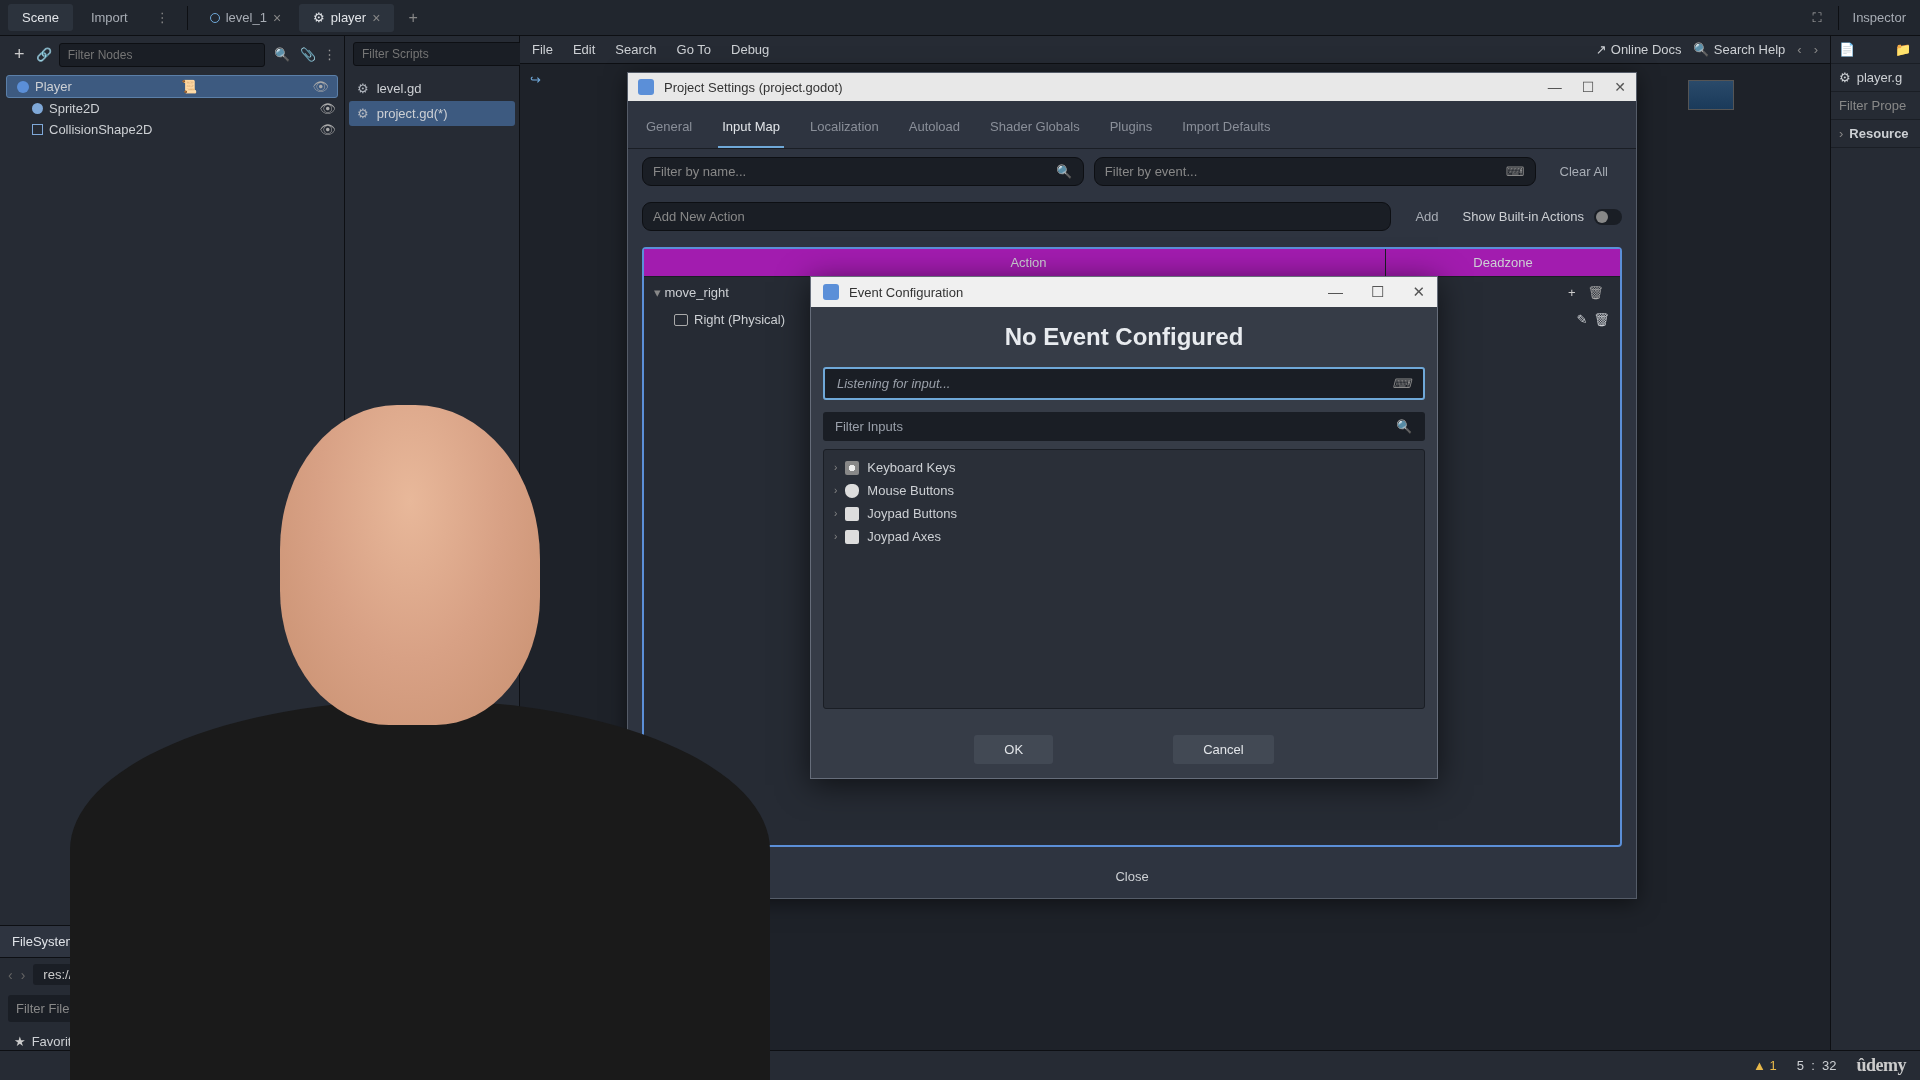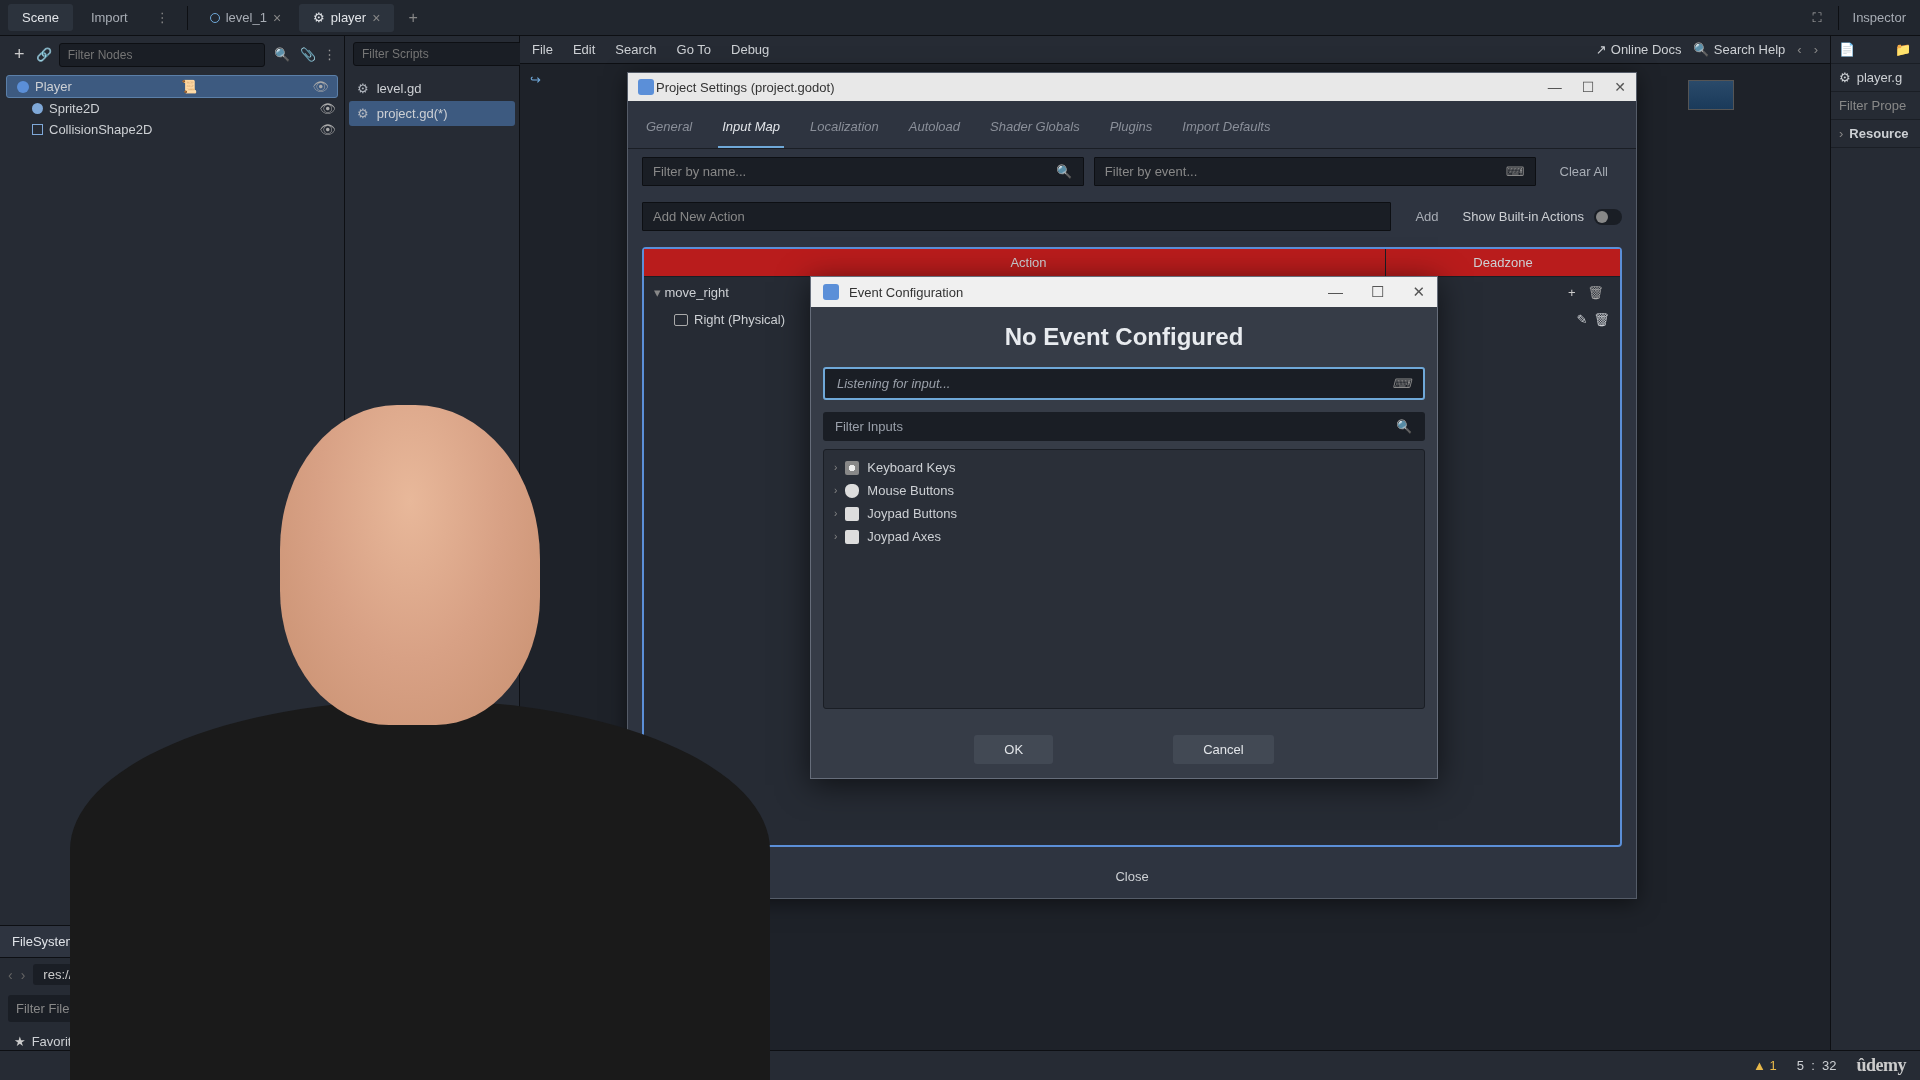--- a/index.html
+++ b/index.html
@@ -57,34 +57,34 @@
 .script-item.selected { background: #3d5a80; }
 .gear-sm { color: #b0b5bd; }
 
 
 .menu-bar { display: flex; align-items: center; padding: 6px 12px; gap: 20px; background: #262b34; border-bottom: 1px solid #0d0f13; }
 .menu-bar .right-tools { margin-left: auto; display: flex; gap: 12px; align-items: center; }
 .right-tools .tool { display: flex; align-items: center; gap: 4px; }
 
 
 .ps-window { position: absolute; left: 627px; top: 72px; width: 1010px; background: #2e3440; border: 1px solid #555c68; box-shadow: 0 4px 20px rgba(0,0,0,.5); }
-.ps-titlebar { display: flex; align-items: center; background: #e8e8e8; color: #333; padding: 6px 10px; gap: 2px; }
+.ps-titlebar { display: flex; align-items: center; background: #e8e8e8; color: #333; padding: 6px 10px; gap: 10px; }
 .ps-titlebar .win-btns { margin-left: auto; display: flex; gap: 20px; color: #555; font-size: 14px; }
 .godot-i { width: 16px; height: 16px; background: #5b8fd8; border-radius: 3px; display: inline-block; }
 .ps-tabs { display: flex; padding: 10px 14px 0; gap: 22px; border-bottom: 1px solid #1a1e25; }
-.ps-tab { padding: 8px 4px 12px; color: #8a8f99; font-style: italic; }
+.ps-tab { padding: 8px 4px 12px; color: #8a8f99; }
 .ps-tab.active { color: #e2e5e9; border-bottom: 2px solid #6fa8d8; }
 .ps-row { display: flex; padding: 8px 14px; gap: 10px; align-items: center; }
-.ps-input { flex: 1; background: #1a1e25; border: 1px solid #0d0f13; padding: 6px 10px; border-radius: 1px; color: #888; }
+.ps-input { flex: 1; background: #1a1e25; border: 1px solid #0d0f13; padding: 6px 10px; border-radius: 9px; color: #888; }
 .ps-btn { padding: 6px 14px; color: #a8adb5; }
 .switch { width: 28px; height: 16px; background: #1a1e25; border-radius: 8px; display: inline-block; position: relative; }
 .switch::after { content: ''; position: absolute; left: 2px; top: 2px; width: 12px; height: 12px; background: #888; border-radius: 50%; }
 
 .action-area { margin: 8px 14px; border: 2px solid #5b8fd8; border-radius: 4px; background: #262b34; height: 600px; position: relative; }
-.action-header { display: flex; background: #b91c1c; border-bottom: 1px solid #1a1e25; padding-left: 28px; }
+.action-header { display: flex; background: #a21caf; border-bottom: 1px solid #1a1e25; padding-left: 28px; }
 .action-header .col { padding: 6px 12px; text-align: center; }
 .action-header .col-action { flex: 1; }
 .action-header .col-dz { width: 235px; border-left: 1px solid #1a1e25; }
 .action-row { display: flex; align-items: center; padding: 5px 10px; }
 .action-row .collapse { color: #888; margin-right: 4px; }
 .action-row .plus-btn { margin-left: auto; color: #ccc; padding: 0 6px; }
 .action-row .trash { color: #aaa; padding: 0 6px; }
 .dz-input { background: #1a1e25; padding: 3px 20px 3px 8px; border-radius: 3px; position: relative; }
 .action-child { padding: 4px 10px 4px 30px; display: flex; align-items: center; gap: 6px; }
 .key-icon { width: 14px; height: 12px; border: 1px solid #aaa; border-radius: 2px; display: inline-block; }

